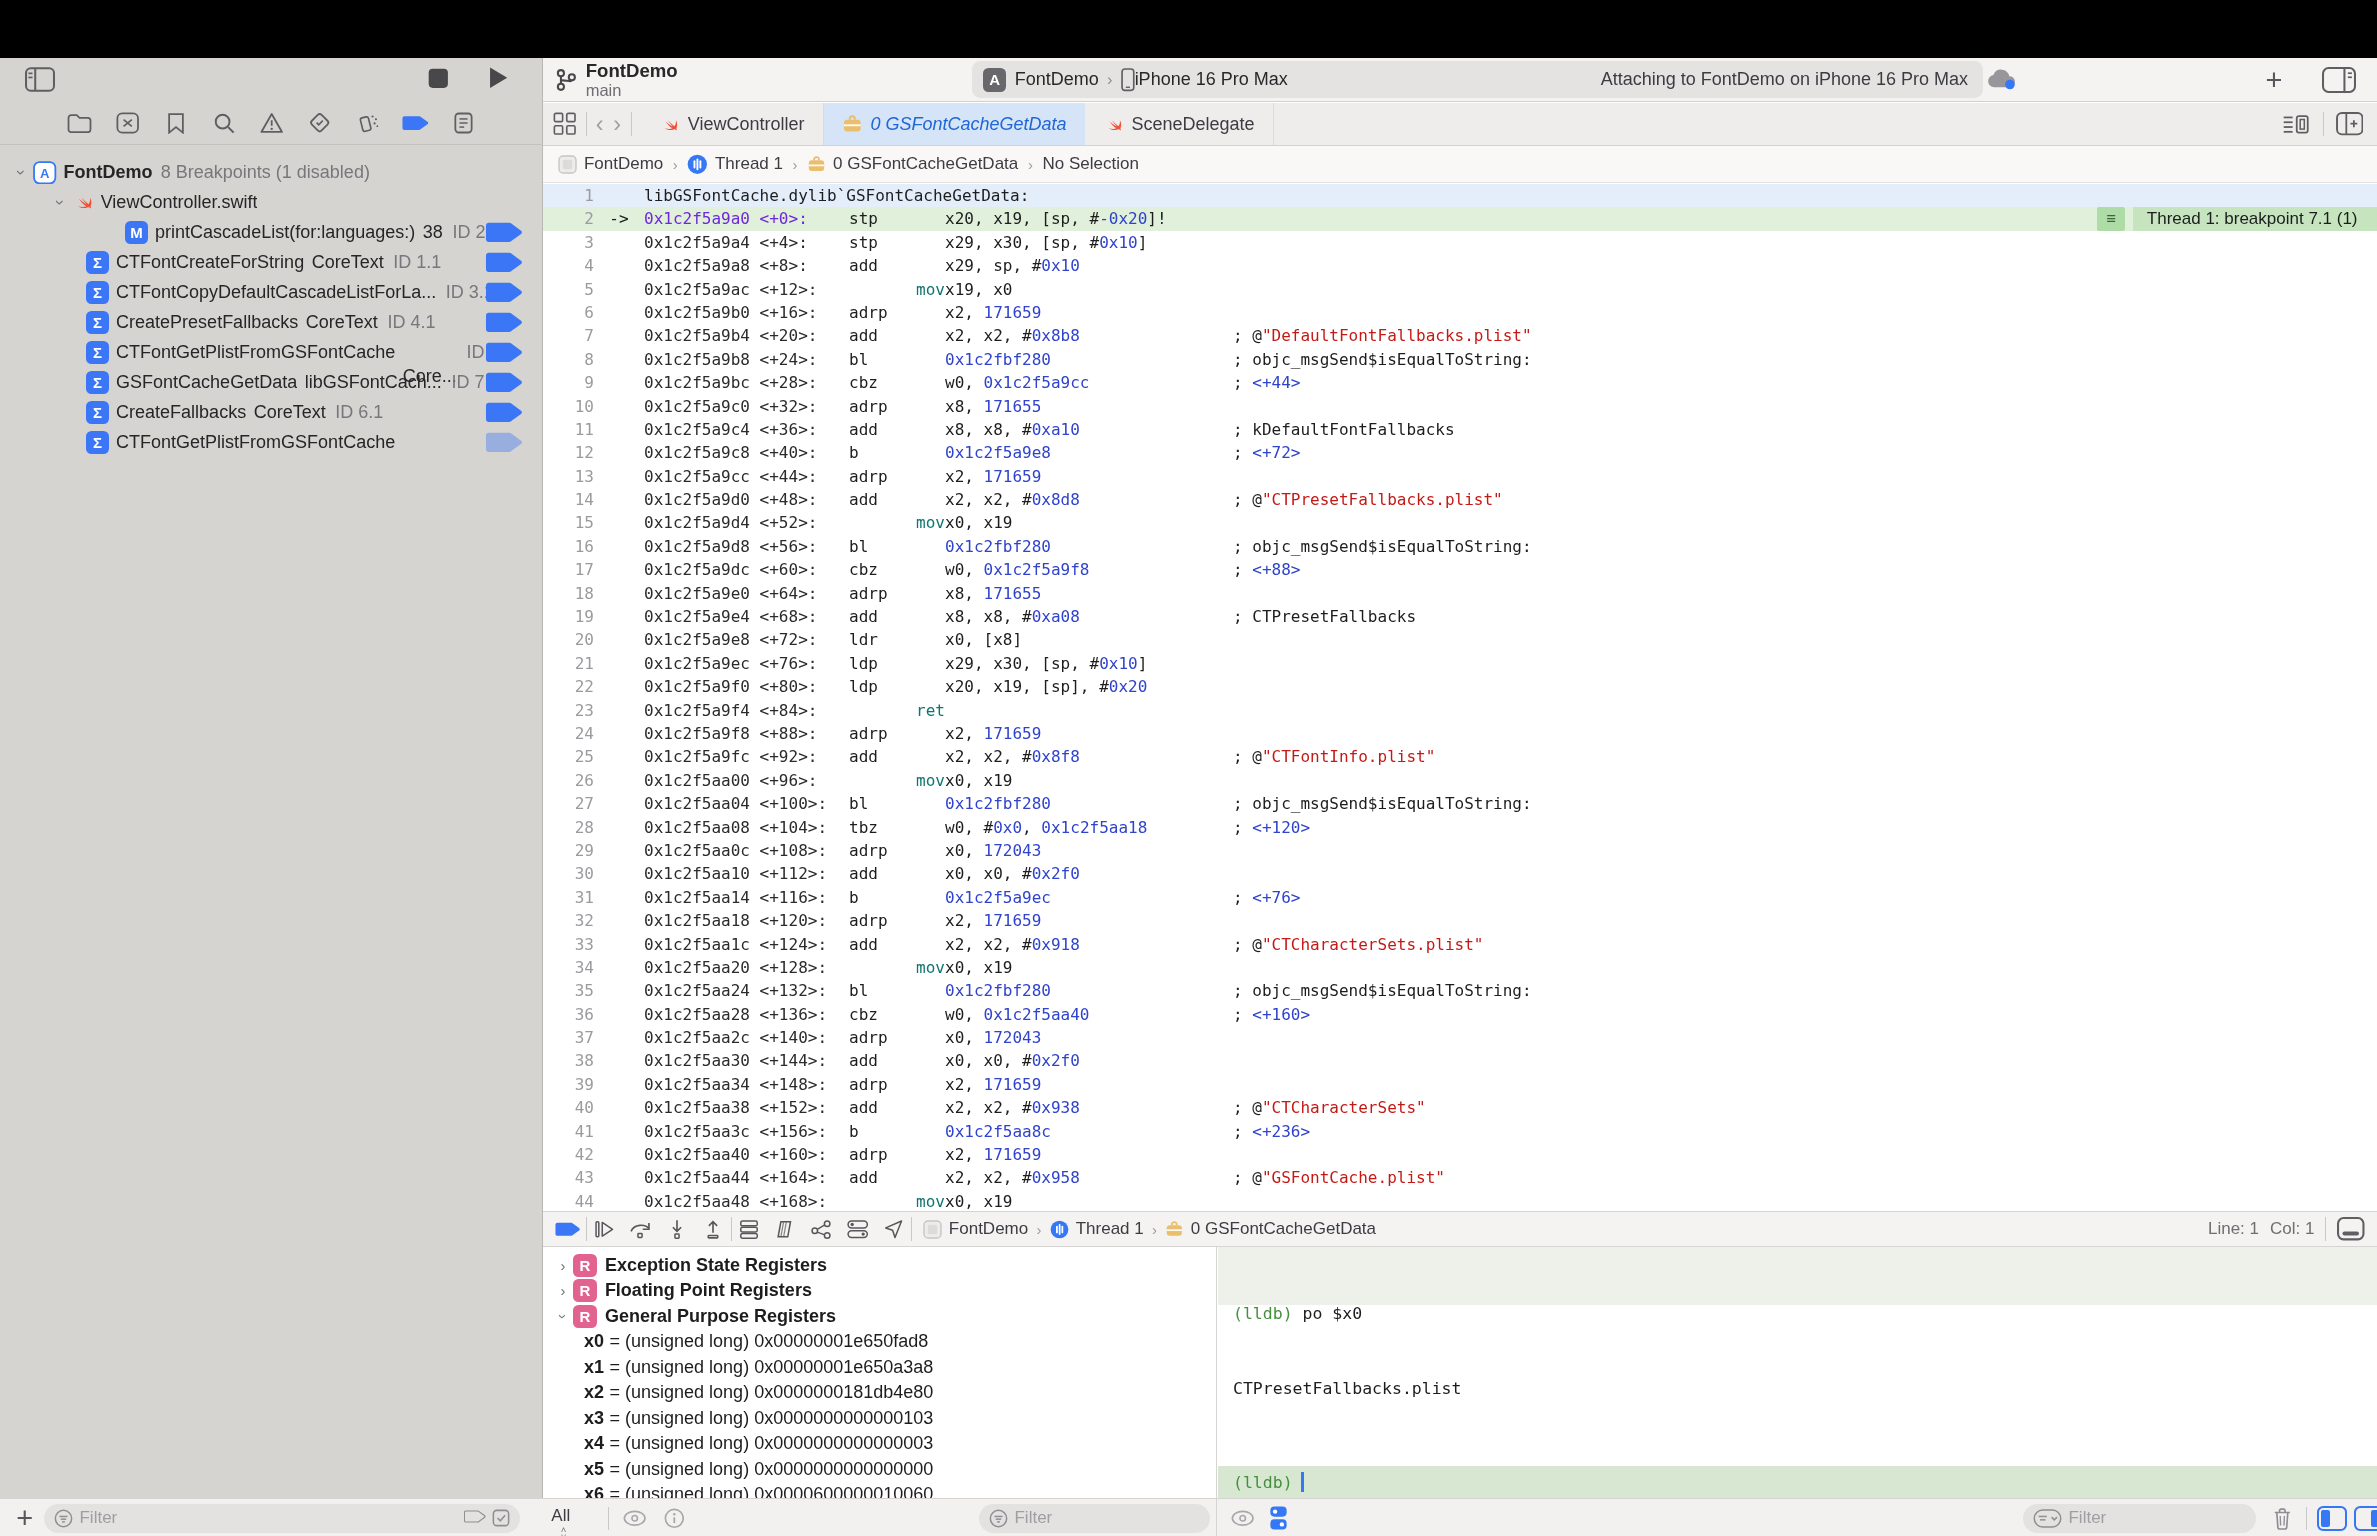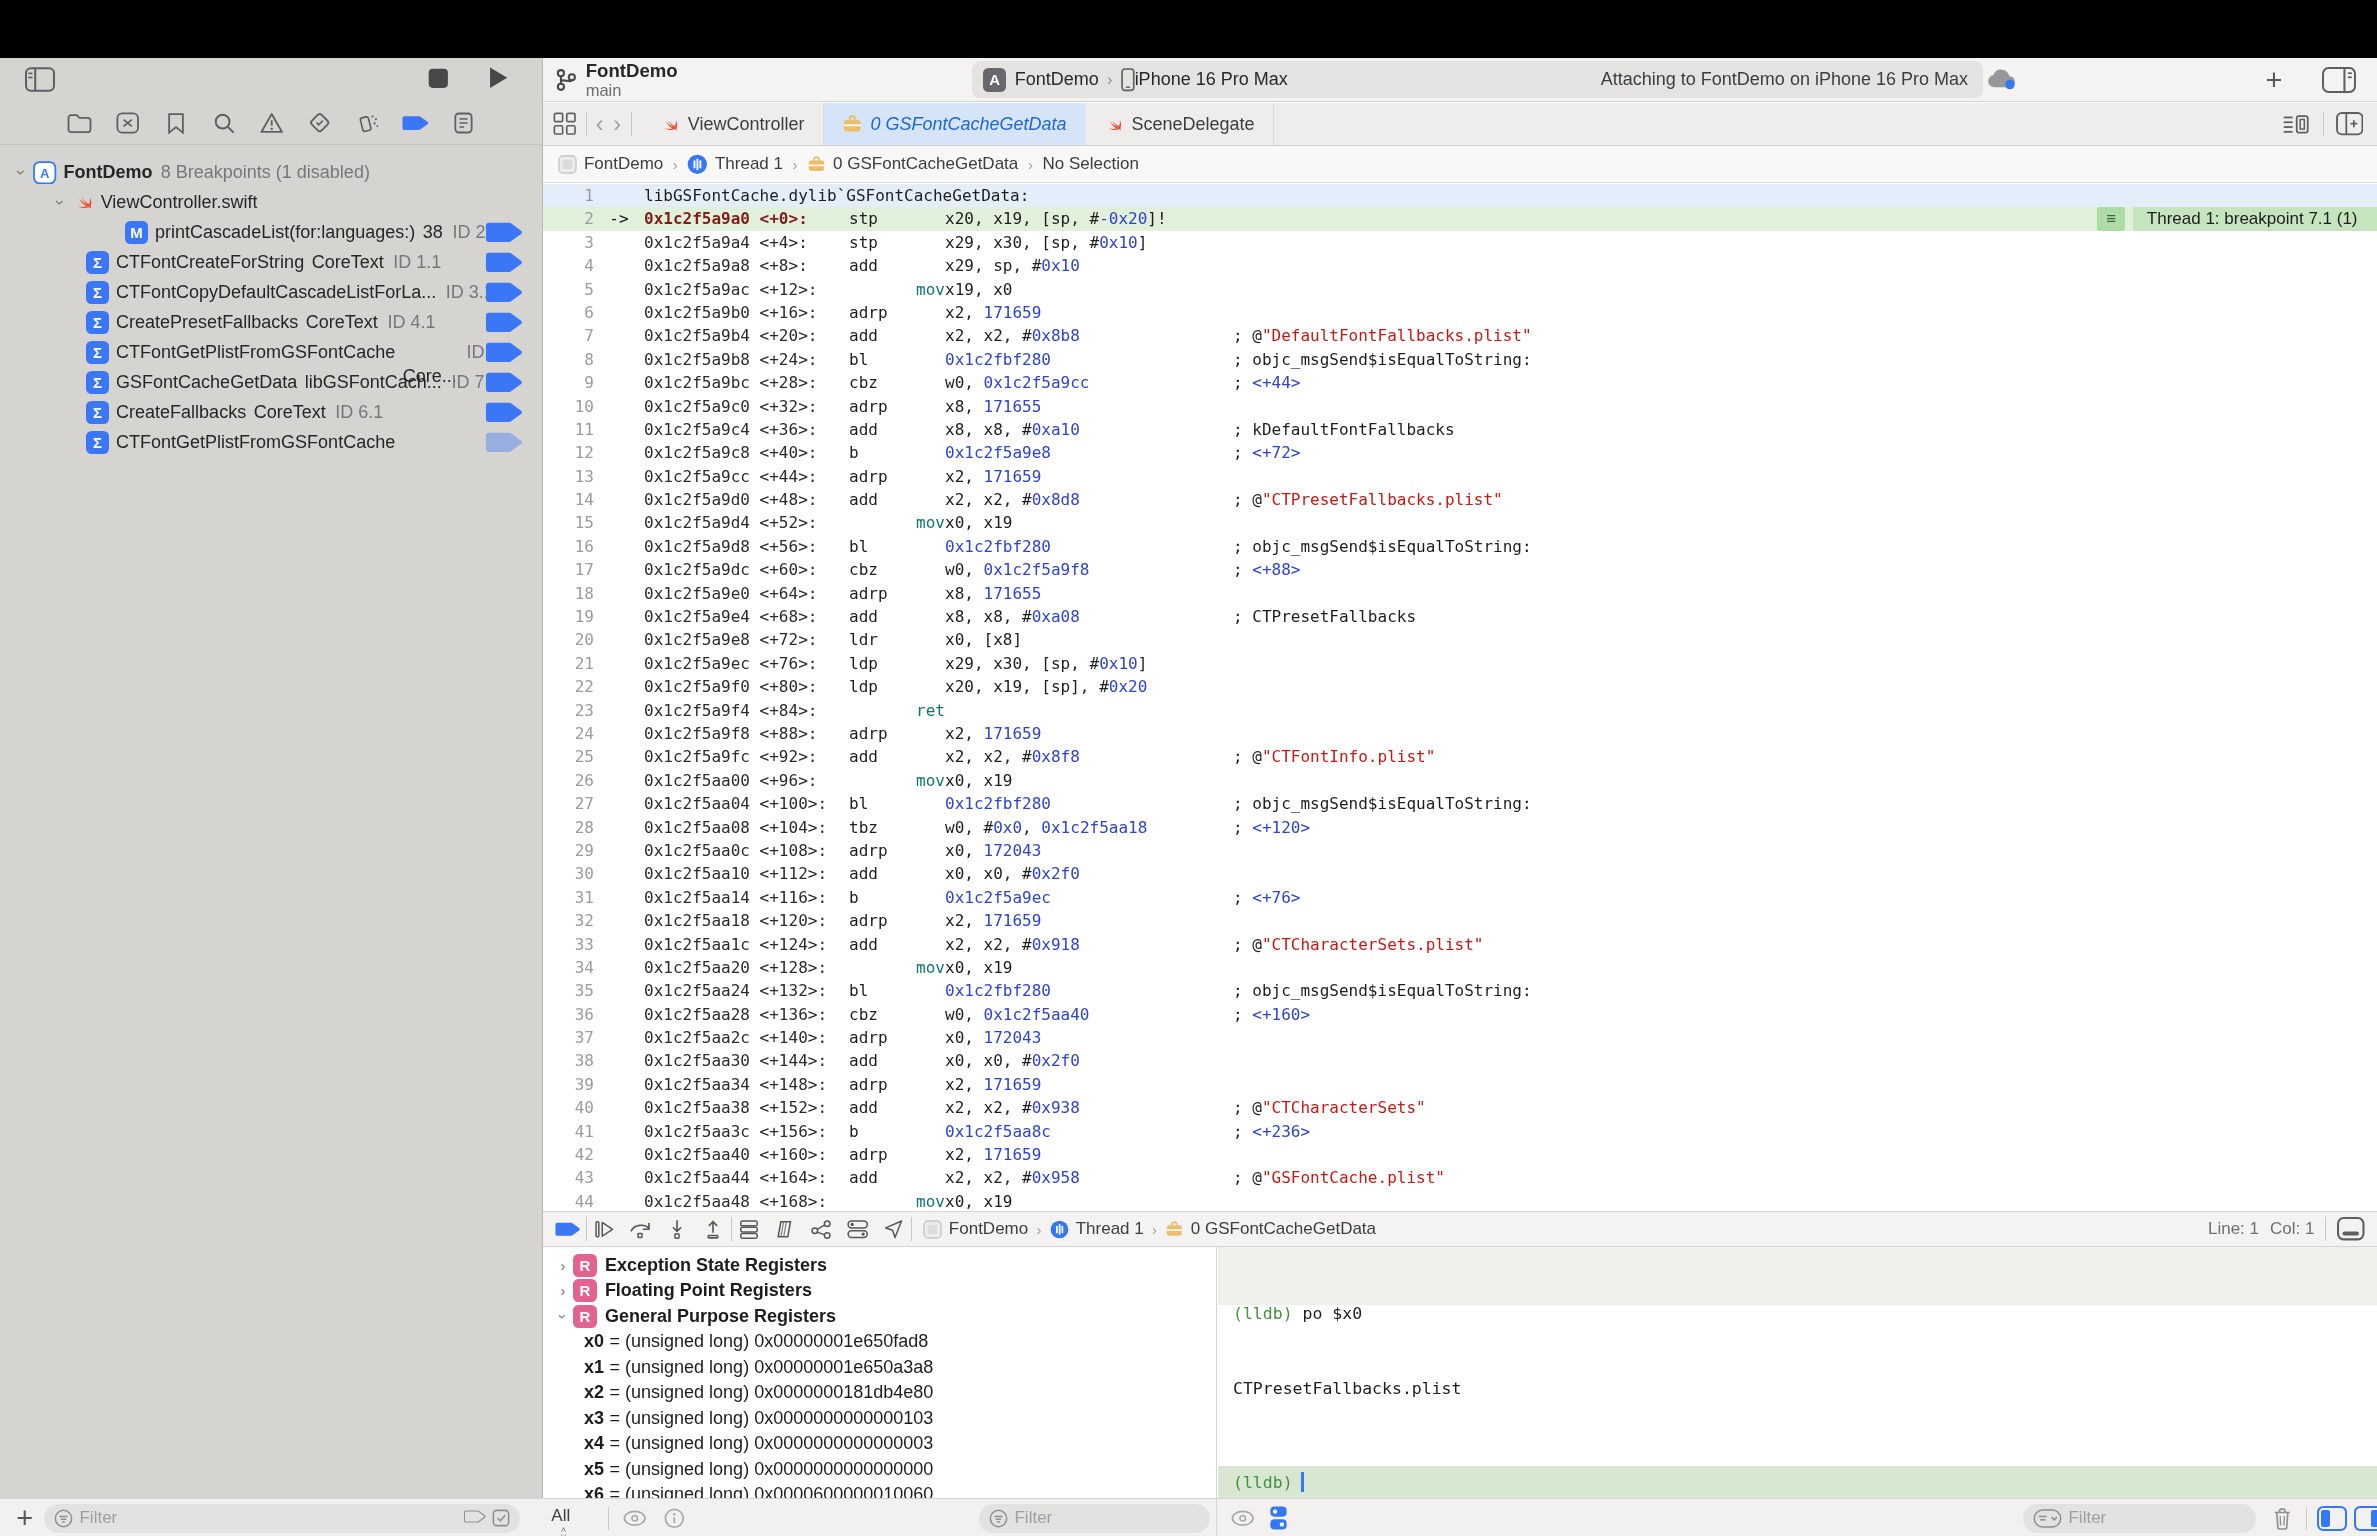--- a/index.html
+++ b/index.html
@@ -51,21 +51,21 @@
   .jumpbar { position:absolute; left:0; top:88px; width:1834px; height:37px; background:#f9f8f7; border-bottom:0.7px solid #e3e2e1; display:flex; align-items:center; font-size:17px; color:#3c3c43; padding-left:15px; white-space:nowrap; }
   .jumpbar .chv { color:#9a9a9e; margin:0 9.6px; font-size:15px; }
   .jumpbar .itm { display:flex; align-items:center; gap:6.9px; }
 
   
   .editor { position:absolute; left:0; top:126px; width:1834px; height:1027px; background:#fff; overflow:hidden; font-family:"DejaVu Sans Mono", monospace; font-size:16px; }
   .code-line { position:relative; display:flex; height:23.4px; line-height:23.4px; white-space:pre; color:#1d1d1f; }
   .code-line .ln { width:51px; flex:none; text-align:right; color:#9b9b9f; }
   .code-line .arw { width:50px; flex:none; text-align:center; color:#1d1d1f; }
   .code-line .ca { width:205px; flex:none; color:#2b2b2e; }
-  .code-line .ca.pc { color:#7f1d1d;font-weight:bold; }
+  .code-line .ca.pc { color:#6d28d9; }
   .code-line .mn { width:96px; flex:none; }
   .code-line .mn.kw { color:#0f766e;text-align:right; }
   .code-line .co { width:288px; flex:none; }
   .tk-n { color:#2f43cc; }
   .tk-s { color:#c41a16; }
   .hl-sel { background:#e4eefb; }
   .hl-pc { background:#e1f0db; }
   .bp-note { position:absolute; right:0; top:0; height:23.4px; display:flex; align-items:stretch; font-family:"Liberation Sans", sans-serif; }
   .bp-note .nb { width:27.5px; background:#aedca6; display:flex; align-items:center; justify-content:center; color:#41603c; font-size:16.5px; border-radius:2.1px; }
   .bp-note .ngap { width:8.3px; }

